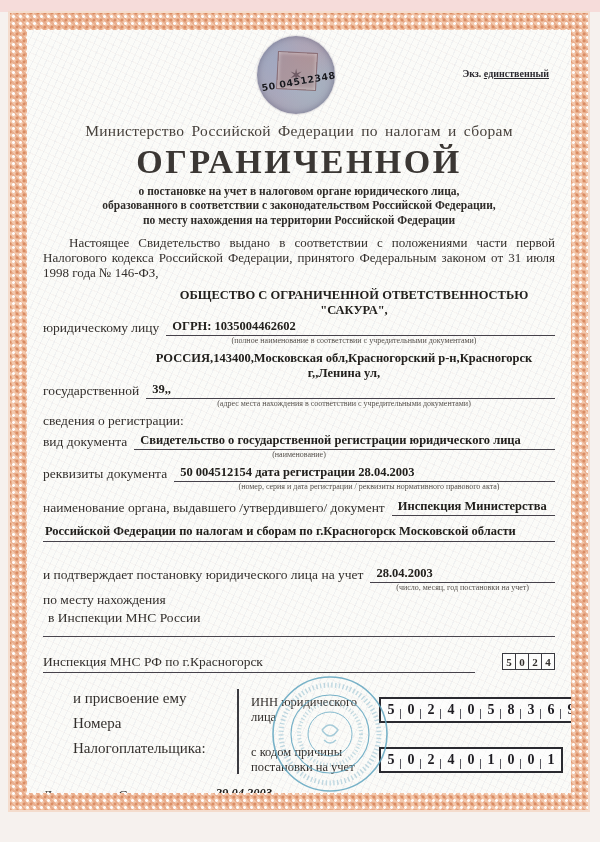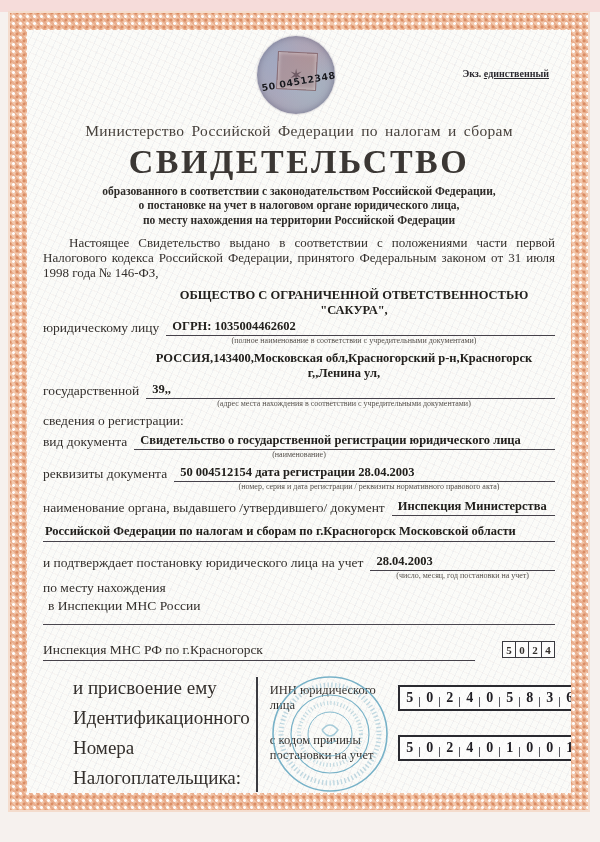--- a/index.html
+++ b/index.html
@@ -94,21 +94,21 @@
   .insp-row{display:flex;align-items:flex-end;margin-top:16px;}
   .insp-name{flex:1;font-size:13.5px;border-bottom:1px solid #46424a;padding-bottom:2px;margin-right:28px;}
   .code-box{display:flex;margin-bottom:3px;}
   .code-box .ccell{
     width:12px;height:15px;border:1px solid #3a3a40;margin-left:-1px;
     display:flex;align-items:center;justify-content:center;
     font-weight:bold;font-size:11px;background:rgba(255,255,255,.6);
   }
   
   .assign{display:flex;margin-top:16px;}
-  .assign-left{flex:0 0 144px;border-right:2px solid #3b3b40;padding:0 6px 2px 30px;font-size:19px;}
+  .assign-left{flex:0 0 144px;border-right:2px solid #3b3b40;padding:0 20px 2px 30px;font-size:15px;}
   .assign-left div{margin-bottom:7px;line-height:1.2;}
   .assign-right{flex:1;padding-left:12px;}
   .num-row{display:flex;align-items:center;}
   .num-row.first{margin-top:6px;justify-content:center;}
   .num-row.second{margin-top:20px;}
   .box-lbl{flex:0 0 128px;font-size:12.5px;line-height:1.18;}
   .digit-box{display:flex;border:2px solid #2a2a30;height:22px;background:rgba(255,255,255,.55);}
   .digit-box .dcell{
     width:20px;display:flex;align-items:center;justify-content:center;
     font-weight:bold;font-size:14px;color:#1e1c22;position:relative;
@@ -140,24 +140,24 @@
           <div class="stamp-emblem">✶</div>
           <div class="stamp-num">50 04512348</div>
         </div>
         <div class="copy-note">
           <span>Экз.</span>
           <span class="u">единственный</span>
         </div>
       </div>
 
       <div class="ministry">Министерство Российской Федерации по налогам и сборам</div>
-      <div class="title">СВИДЕТЕЛЬСТВО</div>
+      <div class="title">ОГРАНИЧЕННОЙ</div>
       <div class="subtitle">
+        <div>о постановке на учет в налоговом органе юридического лица,</div>
         <div>образованного в соответствии с законодательством Российской Федерации,</div>
-        <div>о постановке на учет в налоговом органе юридического лица,</div>
         <div>по месту нахождения на территории Российской Федерации</div>
       </div>
 
       <p class="para">Настоящее Свидетельство выдано в соответствии с положениями части первой Налогового кодекса Российской Федерации, принятого Федеральным законом от 31 июля 1998 года № 146-ФЗ,</p>
 
       <div class="cval ent">ОБЩЕСТВО С ОГРАНИЧЕННОЙ ОТВЕТСТВЕННОСТЬЮ "САКУРА",</div>
       <div class="row">
         <span class="lbl">юридическому лицу</span>
         <span class="val">ОГРН: 1035004462602</span>
       </div>
@@ -183,21 +183,21 @@
         <span class="val">50 004512154 дата регистрации 28.04.2003</span>
       </div>
       <div class="hint c" style="margin-left:140px;">(номер, серия и дата регистрации / реквизиты нормативного правового акта)</div>
 
       <div class="row" style="margin-top:7px;">
         <span class="lbl">наименование органа, выдавшего /утвердившего/ документ</span>
         <span class="val">Инспекция Министерства</span>
       </div>
       <div class="fullline">Российской Федерации по налогам и сборам по г.Красногорск Московской области</div>
 
-      <div class="row" style="margin-top:12px;">
+      <div class="row" style="margin-top:24px;">
         <span class="lbl">и подтверждает постановку юридического лица на учет</span>
         <span class="val">28.04.2003</span>
       </div>
       <div class="hint r">(число, месяц, год постановки на учет)</div>
       <div class="plain" style="margin-top:0;">по месту нахождения</div>
       <div class="plain sub-ind" style="margin-top:2px;">в Инспекции МНС России</div>
 
       <div class="hr"></div>
 
       <div class="insp-row">
@@ -206,21 +206,20 @@
           <span class="ccell">5</span>
           <span class="ccell">0</span>
           <span class="ccell">2</span>
           <span class="ccell">4</span>
         </span>
       </div>
 
       <div class="assign">
         <div class="assign-left">
           <div>и присвоение ему</div>
-          <div>Идентификационного</div>
           <div>Номера</div>
           <div style="margin-bottom:0;">Налогоплательщика:</div>
         </div>
         <div class="assign-right">
           <div class="num-row first">
             <div class="box-lbl">ИНН юридического лица</div>
             <div class="digit-box">
               <span class="dcell">5</span>
               <span class="dcell">0</span>
               <span class="dcell">2</span>

